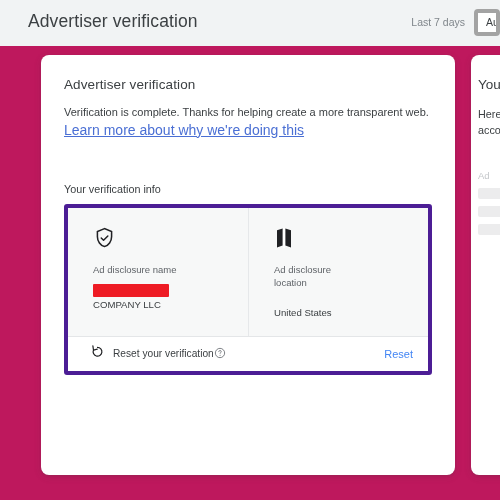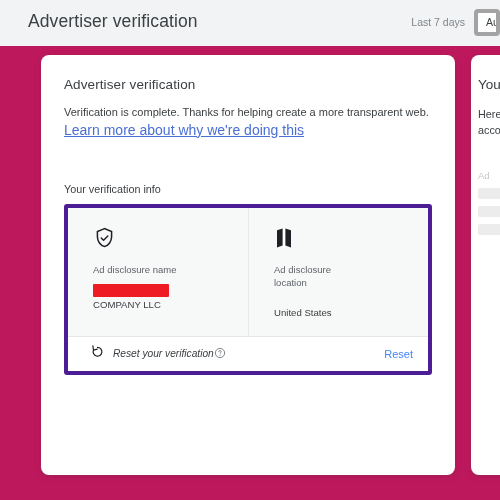--- a/index.html
+++ b/index.html
@@ -173,21 +173,20 @@
     display: flex;
     align-items: center;
     flex: 1 1 auto;
   }
   .reset-icon { margin-right: 8px; display: block; }
   .reset-text {
     font-size: 10.2px;
     color: #3c4043;
     margin-right: 0;
     white-space: nowrap;
-    font-style: italic;
   }
   .help-icon { display: block; }
   .reset-action {
     font-size: 11px;
     color: #4285f4;
     cursor: pointer;
     white-space: nowrap;
   }
 
   

